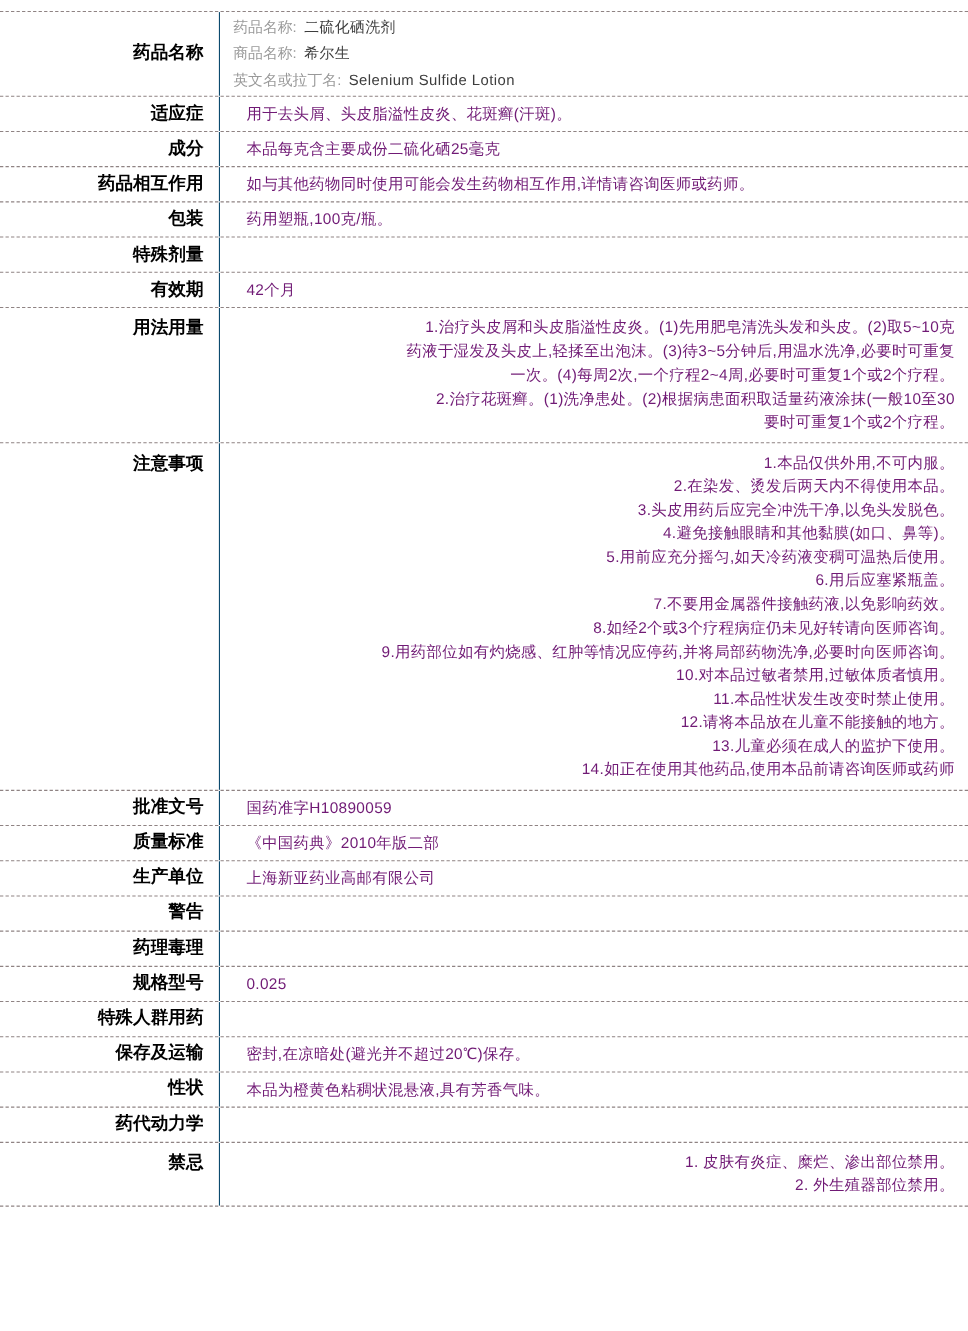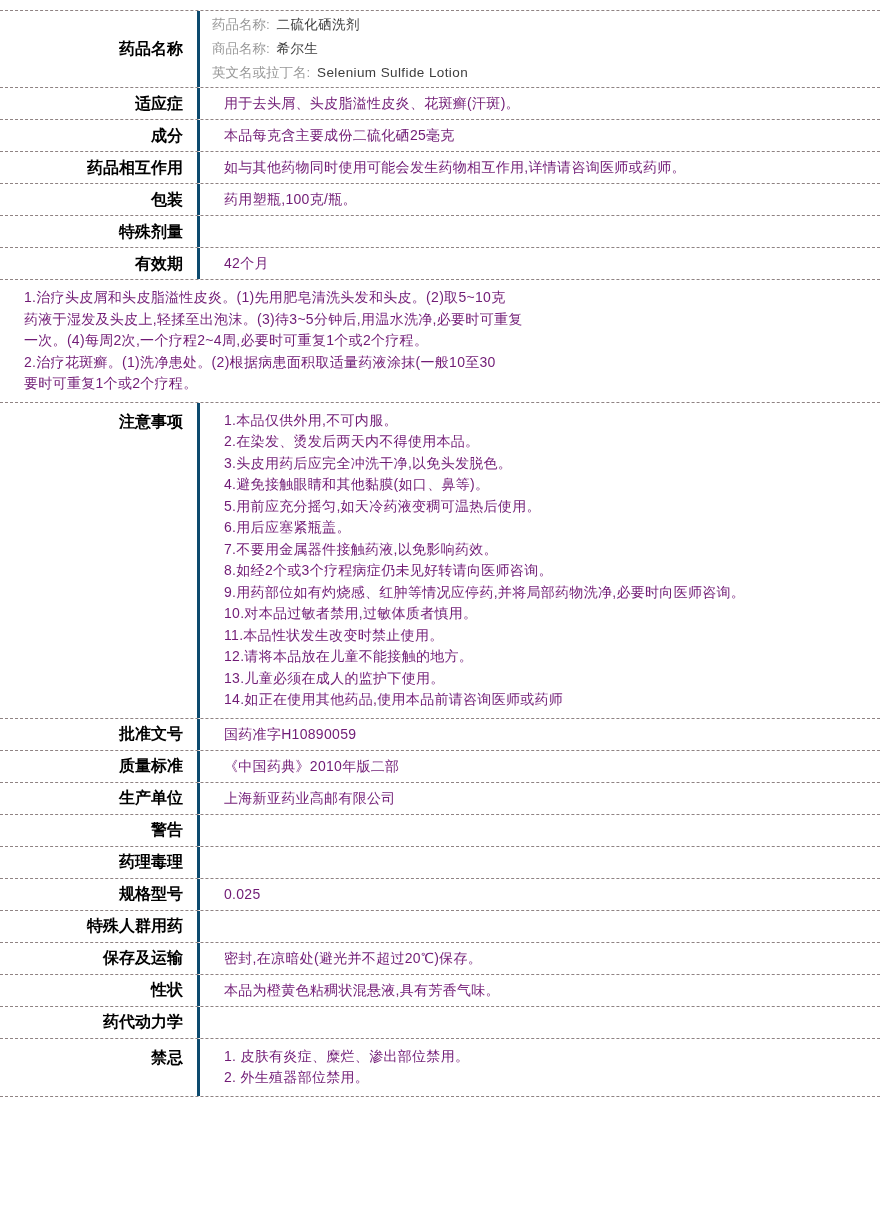--- a/index.html
+++ b/index.html
@@ -14,41 +14,41 @@
     position: absolute; top: 10px; left: 0; width: 880px;
     border-top: 1px dashed #8f8383;
   }
   .row {
     display: flex; align-items: stretch;
     border-bottom: 1px dashed #8f8383;
     min-height: 32px; box-sizing: border-box;
   }
   .label-cell {
     flex: 0 0 200px; width: 200px; box-sizing: border-box;
-    border-right: 3px solid #0c4a6e;
+    border-right: 1px solid #0c4a6e;
     display: flex; align-items: center; justify-content: flex-end;
     padding: 2px 14px 2px 0;
   }
   .row-label {
     font-size: 16px; font-weight: bold; color: #000000;
     line-height: 22px; white-space: nowrap;
   }
   .content-cell {
     flex: 1 1 auto; box-sizing: border-box;
     display: flex; flex-direction: column; justify-content: center;
     padding: 5px 12px 5px 24px;
   }
   .content-line {
     font-size: 14px; color: #701a75;
     line-height: 21px; letter-spacing: 0.3px;
     white-space: nowrap;
   }
   
   .row.tall .label-cell { align-items: flex-start; padding-top: 8px; }
-  .row.tall .content-cell { justify-content: flex-start; padding-top: 7px; padding-bottom: 7px; }
+  .row.tall .content-cell { justify-content: flex-start; padding-top: 7px; padding-bottom: 7px; text-align: right; }
   .row.tall .content-line { line-height: 21.5px; }
 
   
   .name-row .content-cell { padding-left: 12px; padding-top: 2px; padding-bottom: 2px; }
   .name-line { font-size: 13.5px; line-height: 24px; white-space: nowrap; }
   .field-label { color: #999999; }
   .field-value { color: #3d3d3d; letter-spacing: 0.4px; }
 </style>
 </head>
 <body>
@@ -105,20 +105,23 @@
   </div>
       <div class="row">
     <div class="label-cell">
       <span class="row-label">有效期</span>
     </div>
     <div class="content-cell">
           <div class="content-line">42个月</div>
         </div>
   </div>
       <div class="row tall">
+    <div class="label-cell">
+      <span class="row-label">用法用量</span>
+    </div>
     <div class="content-cell">
           <div class="content-line">1.治疗头皮屑和头皮脂溢性皮炎。(1)先用肥皂清洗头发和头皮。(2)取5~10克</div>
           <div class="content-line">药液于湿发及头皮上,轻揉至出泡沫。(3)待3~5分钟后,用温水洗净,必要时可重复</div>
           <div class="content-line">一次。(4)每周2次,一个疗程2~4周,必要时可重复1个或2个疗程。</div>
           <div class="content-line">2.治疗花斑癣。(1)洗净患处。(2)根据病患面积取适量药液涂抹(一般10至30</div>
           <div class="content-line">要时可重复1个或2个疗程。</div>
         </div>
   </div>
       <div class="row tall">
     <div class="label-cell">

